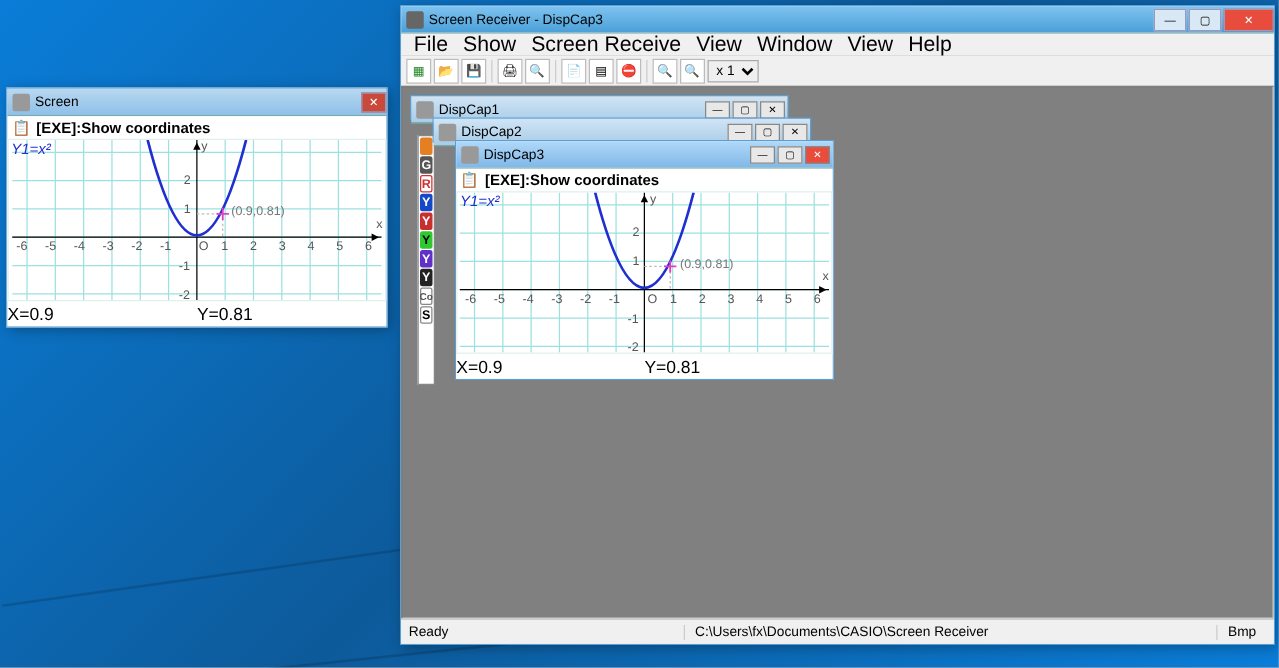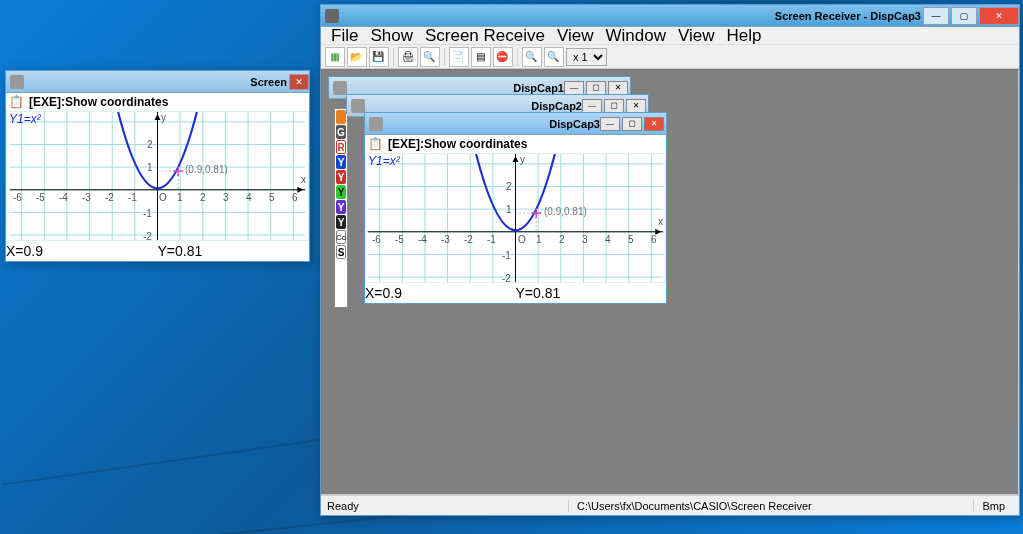--- a/index.html
+++ b/index.html
@@ -3,35 +3,35 @@
 <meta charset="utf-8">
 <style>
 * { margin:0; padding:0; box-sizing:border-box; font-family: "Segoe UI", Tahoma, sans-serif; }
 body { width:1023px; height:534px; background: linear-gradient(135deg, #0a7dd8 0%, #0d5a9a 50%, #0a7dd8 100%); position:relative; overflow:hidden; font-size:12px; }
 .desk-line { position:absolute; background:rgba(0,0,0,0.15); }
 
 .window { position:absolute; background:#fff; border:1px solid #5a9fd4; box-shadow:2px 2px 10px rgba(0,0,0,0.3); }
 .titlebar { height:22px; background:linear-gradient(#b8d8f0, #8fc0e8); display:flex; align-items:center; font-size:11px; color:#000; border-bottom:1px solid #7aa; }
 .titlebar.main { background:linear-gradient(#7ec3f0, #4aa0d8); color:#000; }
 .titlebar .ticon { width:14px; height:14px; margin:0 4px; background:#999; border-radius:2px; display:inline-block; }
-.titlebar .title { flex:1; text-align:right; font-weight:700; }
+.titlebar .title { flex:1; text-align:left; font-weight:400; }
 .winbtns { display:flex; }
 .winbtn { width:26px; height:18px; background:#d8e8f4; border:1px solid #99b; margin-left:2px; display:flex; align-items:center; justify-content:center; font-size:9px; cursor:pointer; }
 .winbtn.close { background:#e74c3c; color:#fff; width:40px; }
 .winbtn.close2 { background:#c94a3b; color:#fff; }
 
 .menubar { height:18px; background:#f0f0f0; display:flex; align-items:center; padding:0 4px; font-size:17px; border-bottom:1px solid #ddd; }
 .menuitem { padding:0 6px; cursor:pointer; }
 .toolbar { height:24px; background:#f0f0f0; display:flex; align-items:center; padding:0 4px; border-bottom:1px solid #ccc; gap:2px; }
 .tbtn { width:20px; height:20px; border:1px solid #bbb; background:#fff; display:flex; align-items:center; justify-content:center; cursor:pointer; font-size:10px; }
 .tsep { width:1px; height:18px; background:#ccc; margin:0 2px; }
 .zoom { height:18px; border:1px solid #aaa; font-size:11px; padding:0 2px; }
 
 .mdi { position:absolute; top:64px; left:0; right:0; bottom:20px; background:#808080; border:1px inset #ccc; }
-.statusbar { position:absolute; bottom:0; left:0; right:0; height:20px; background:#f0f0f0; border-top:1px solid #ccc; display:flex; align-items:center; font-size:11px; padding:0 6px;gap:21px; }
+.statusbar { position:absolute; bottom:0; left:0; right:0; height:20px; background:#f0f0f0; border-top:1px solid #ccc; display:flex; align-items:center; font-size:11px; padding:0 6px; }
 .statusbar .sfield { border-left:1px solid #ccc; padding:0 8px; }
 
 .mdichild { position:absolute; background:#fff; border:1px solid #5a9fd4; }
 .mdichild .titlebar { background:linear-gradient(#d0e4f5,#a8cce8); }
 .mdichild.active .titlebar { background:linear-gradient(#b0d8f8,#80b8e8); }
 .mwinbtns { display:flex; gap:2px; margin-right:2px; }
 .mwbtn { width:20px; height:14px; border:1px solid #888; background:#e8e8e8; font-size:8px; display:flex; align-items:center; justify-content:center; cursor:pointer; }
 .mwbtn.close { background:#e74c3c; color:#fff; }
 
 

